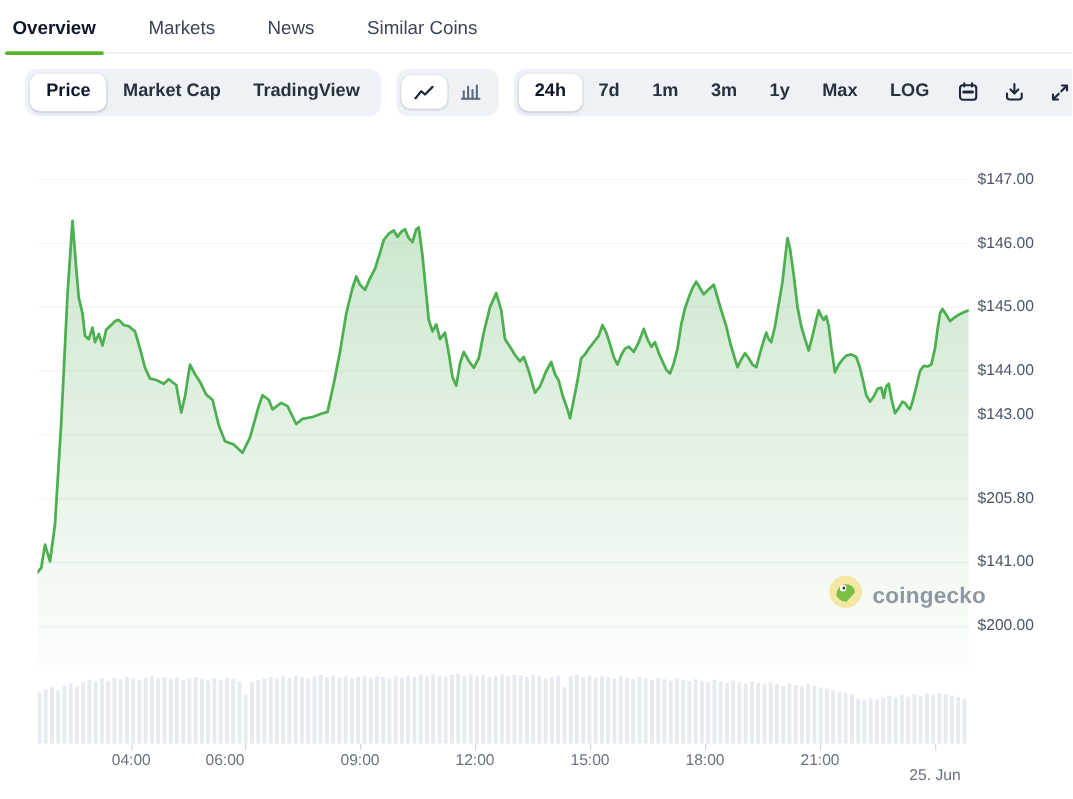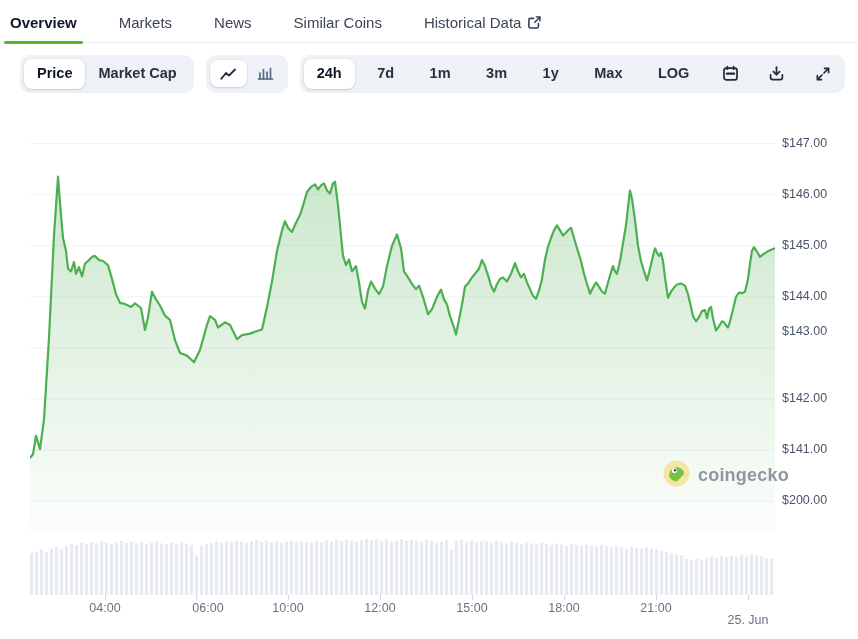--- a/index.html
+++ b/index.html
@@ -43,36 +43,27 @@
       </div>
       <div class="tab">
         <span>Markets</span>
       </div>
       <div class="tab">
         <span>News</span>
       </div>
       <div class="tab">
         <span>Similar Coins</span>
       </div>
-      <div class="tab">
-        <span>Historical Data</span>
-        <span class="ext-icon">
-          <svg width="15" height="15" viewBox="0 0 16 16" fill="none" stroke="#33415a" stroke-width="1.7" stroke-linecap="round" stroke-linejoin="round">
-            <path d="M12.2 9v3.3a1.5 1.5 0 0 1-1.5 1.5H3.5A1.5 1.5 0 0 1 2 12.3V5.1a1.5 1.5 0 0 1 1.5-1.5H7"></path>
-            <path d="M10 2.2h3.8V6"></path>
-            <path d="M13.6 2.4 8.3 7.7"></path>
-          </svg>
-        </span>
-      </div>
     </nav>
 
   <div class="toolbar">
     <div class="group">
         <button class="btn selected">Price</button>
         <button class="btn">Market Cap</button>
+        <button class="btn">TradingView</button>
       </div>
     <div class="group">
         <button class="icon-btn selected">
           <span>
             <svg width="17" height="15" viewBox="0 0 17 15" fill="none" stroke="#1e293b" stroke-width="1.8" stroke-linecap="round" stroke-linejoin="round">
               <path d="M1.5 12.5 6 7l3 2.6 6-6.1"></path>
               <path d="M1.5 12.5h.01"></path>
             </svg>
           </span>
         </button>
@@ -313,31 +304,31 @@
         <rect x="740.00" y="24.04" width="3.10" height="35.96" fill="#e8eaf1"></rect>
       </g>
   </svg>
 
   <div id="yLabels">
       <div class="ylabel" style="top: 135.5px;">$147.00</div>
       <div class="ylabel" style="top: 186.6px;">$146.00</div>
       <div class="ylabel" style="top: 237.7px;">$145.00</div>
       <div class="ylabel" style="top: 288.8px;">$144.00</div>
       <div class="ylabel" style="top: 324px;">$143.00</div>
-      <div class="ylabel" style="top: 391px;">$142.00</div>
+      <div class="ylabel" style="top: 391px;">$205.80</div>
       <div class="ylabel" style="top: 442.1px;">$141.00</div>
       <div class="ylabel" style="top: 493.2px;">$200.00</div>
     </div>
   <div id="xLabels">
       <div class="xtick" style="left: 105px;"></div>
       <div class="xlabel" style="left: 105px;">04:00</div>
       <div class="xtick" style="left: 196px;"></div>
-      <div class="xlabel" style="left: 208px;">06:00</div>
+      <div class="xlabel" style="left: 180px;">06:00</div>
       <div class="xtick" style="left: 288px;"></div>
-      <div class="xlabel" style="left: 288px;">10:00</div>
+      <div class="xlabel" style="left: 288px;">09:00</div>
       <div class="xtick" style="left: 380px;"></div>
       <div class="xlabel" style="left: 380px;">12:00</div>
       <div class="xtick" style="left: 472px;"></div>
       <div class="xlabel" style="left: 472px;">15:00</div>
       <div class="xtick" style="left: 564px;"></div>
       <div class="xlabel" style="left: 564px;">18:00</div>
       <div class="xtick" style="left: 656px;"></div>
       <div class="xlabel" style="left: 656px;">21:00</div>
       <div class="xtick" style="left: 748px;"></div>
       <div class="xlabel" style="left: 748px; margin-top: 12px;">25. Jun</div>

